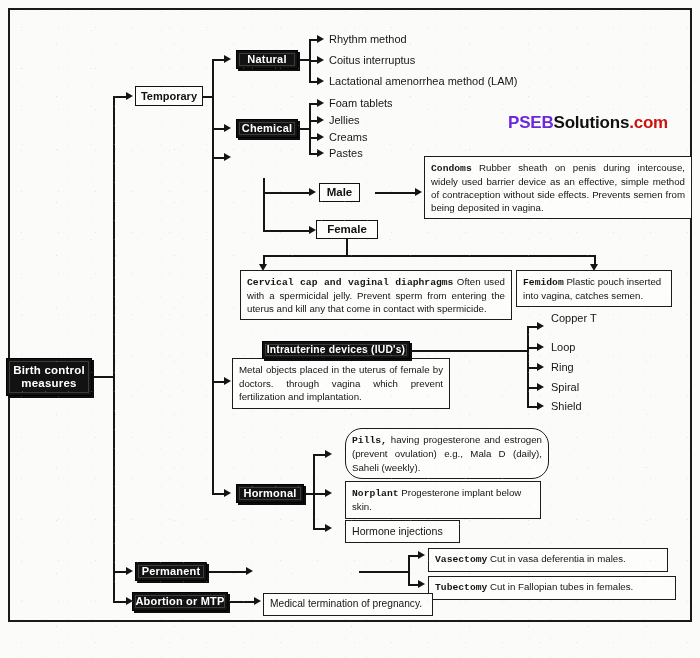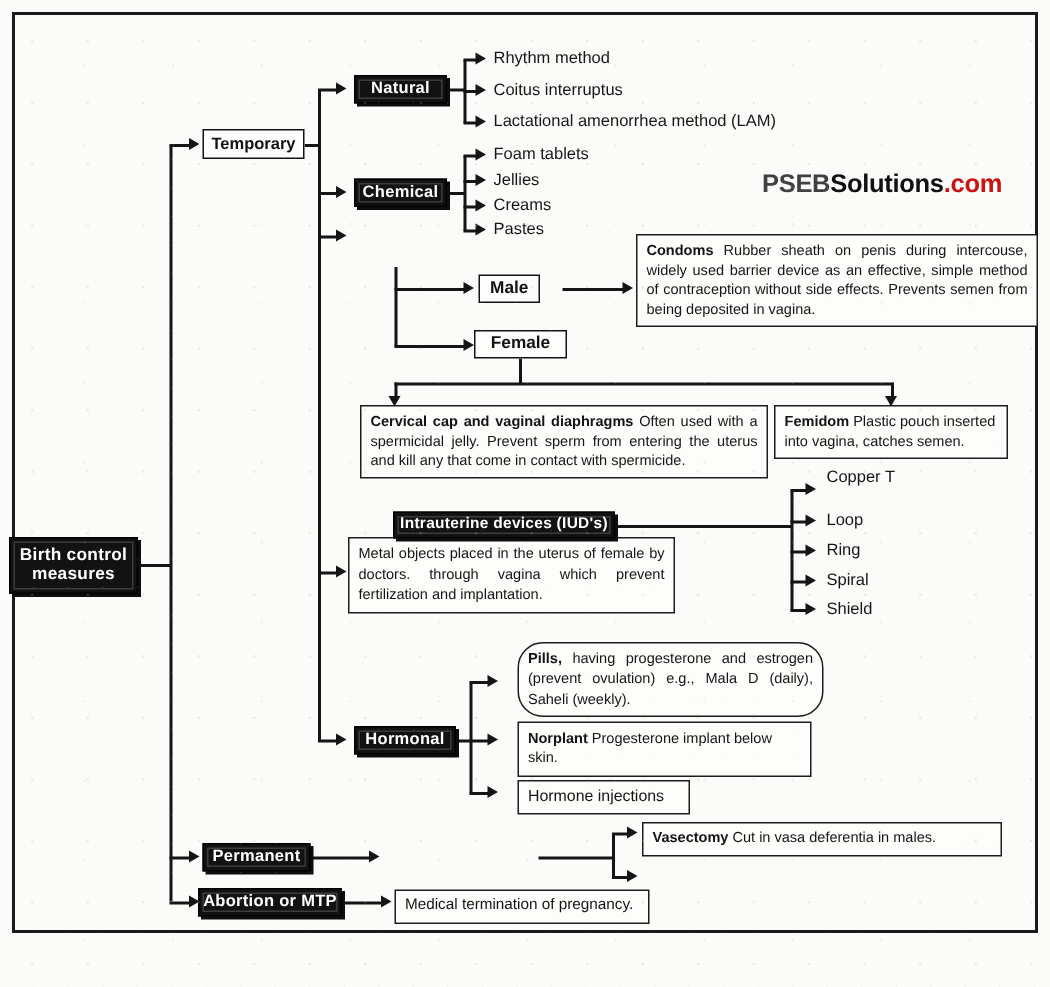--- a/index.html
+++ b/index.html
@@ -75,21 +75,21 @@
   }
   .box.plain {
     background: #fdfdfb;
     color: #141414;
     border: 1.3px solid #1c1c1c;
     font-weight: normal;
     display: block;
     text-align: left;
     padding: 4px 6px;
   }
-  .box.plain b { font-weight: bold; }
+  .box.plain b { font-weight: bold; font-family: Liberation Mono, monospace; }
 
   
   .leaf {
     position: absolute;
     color: #161616;
     white-space: nowrap;
     z-index: 20;
   }
 
   
@@ -118,21 +118,21 @@
   }
 
   
   #watermark {
     position: absolute;
     z-index: 40;
     font-weight: bold;
     white-space: nowrap;
     letter-spacing: -0.2px;
   }
-  #watermark .p1 { color: #404040; }
+  #watermark .p1 { color: #6d28d9; }
   #watermark .p2 { color: #101010; }
   #watermark .p3 { color: #cc1111; }
 </style>
 </head>
 <body>
 
 <div id="canvas">
 
   <div class="frame"></div>
 
@@ -313,20 +313,24 @@
 
   <div class="ln lnh" style="left:408px; top:555px; width:12px;"></div>
   <div class="arw r" style="left:418px; top:551px;"></div>
   <div class="box plain" style="left:428px; top:548px; width:240px; font-size:9.7px; line-height:1.3;">
     <b>Vasectomy</b>
     <span>Cut in vasa deferentia in males.</span>
   </div>
 
   <div class="ln lnh" style="left:408px; top:584px; width:12px;"></div>
   <div class="arw r" style="left:418px; top:580px;"></div>
+  <div class="box plain" style="left:428px; top:576px; width:248px; font-size:9.7px; line-height:1.3;">
+    <b>Tubectomy</b>
+    <span>Cut in Fallopian tubes in females.</span>
+  </div>
 
   <div class="box dark" style="left:132px; top:592px; width:96px; height:19px; font-size:11px;">Abortion or MTP</div>
 
   <div class="ln lnh" style="left:228px; top:601px; width:28px;"></div>
   <div class="arw r" style="left:254px; top:597px;"></div>
 
   <div class="box plain" style="left:263px; top:593px; width:170px; font-size:10.2px; line-height:1.25;">Medical termination of pregnancy.</div>
 
 </div>
 

